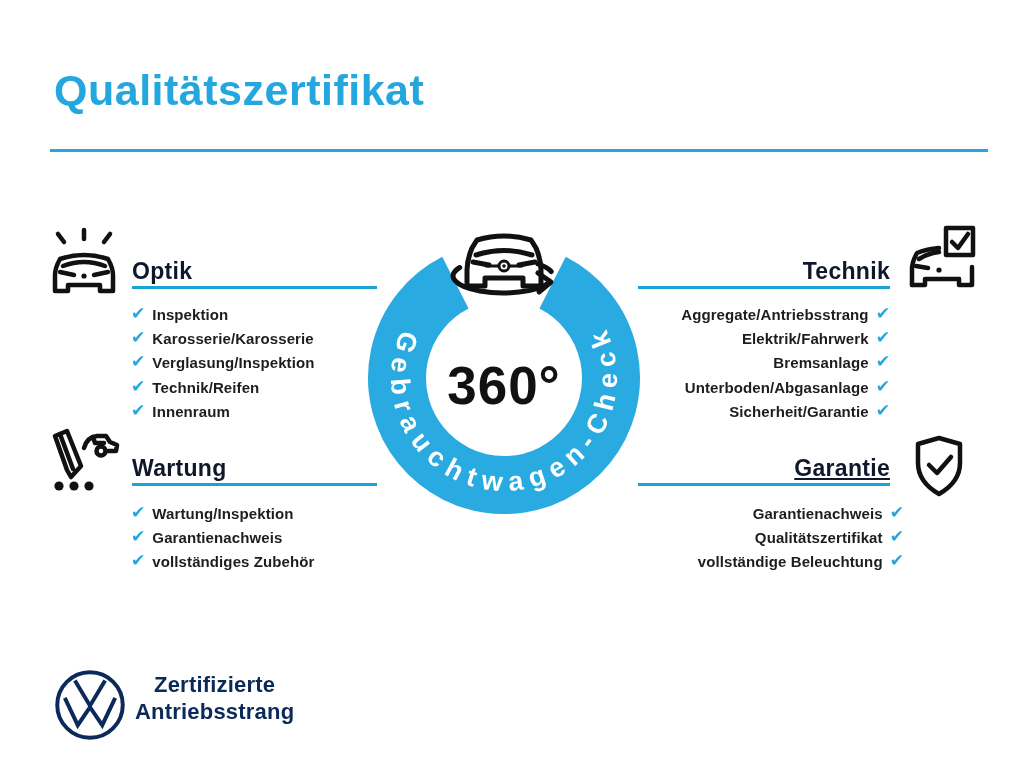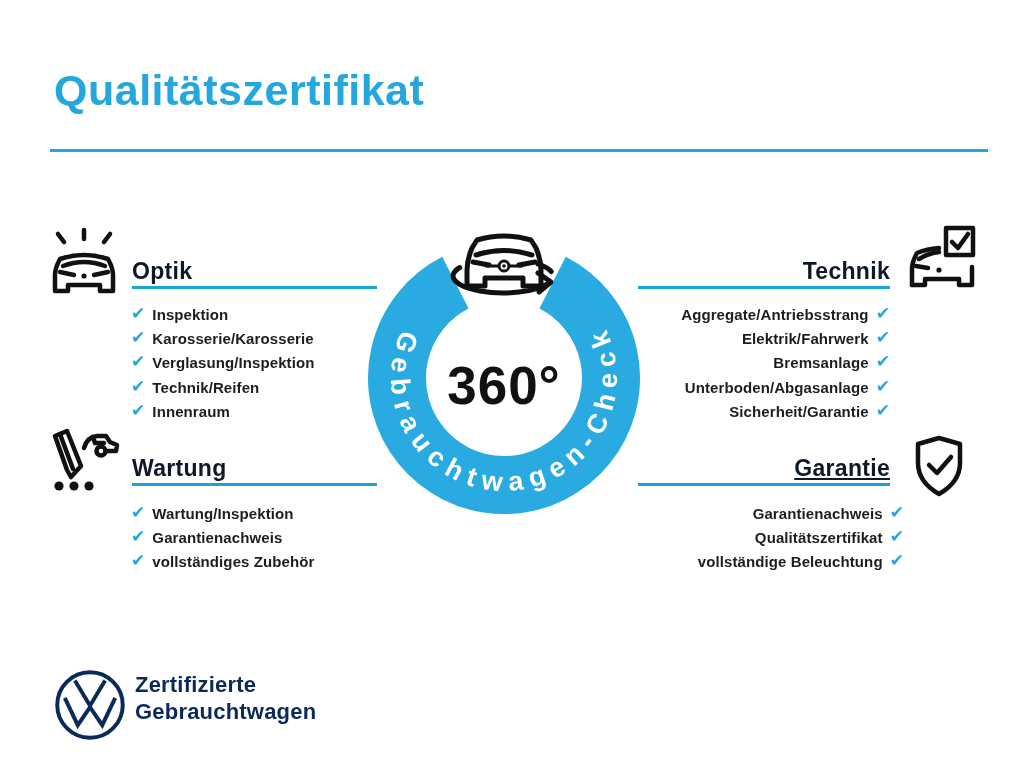--- a/index.html
+++ b/index.html
@@ -43,20 +43,21 @@
   .check-list.left  .chk{margin-right:7px;}
   .check-list.right .chk{margin-left:7px;}
 
   .icon-box{position:absolute;}
 
   
   .brand-text{
     position:absolute;left:135px;top:655px;
     font-size:22px;font-weight:bold;color:#0b2a5a;line-height:27px;
     letter-spacing:.2px;
+    text-align:center;
   }
   svg{display:block;}
 </style>
 </head>
 <body>
 
 <div class="stage">
 
   <div class="page-title">Qualitätszertifikat</div>
   <div class="title-rule"></div>
@@ -218,16 +219,16 @@
 
   <div class="icon-box" style="left:54px;top:653px;">
     <svg width="72" height="72" viewBox="0 0 100 100" fill="none" stroke="#0b2a5a" stroke-width="5.5" stroke-linecap="butt" stroke-linejoin="miter">
       <circle cx="50" cy="50" r="45.5"></circle>
       <path d="M29 16 L50 51 L71 16"></path>
       <path d="M15 40 L33 78 L50 53 L67 78 L85 40"></path>
     </svg>
   </div>
   <div class="brand-text">
     <div>Zertifizierte</div>
-    <div>Gebrauchtwagen</div>
+    <div>Antriebsstrang</div>
   </div>
 
 </div>
 
 </body></html>

